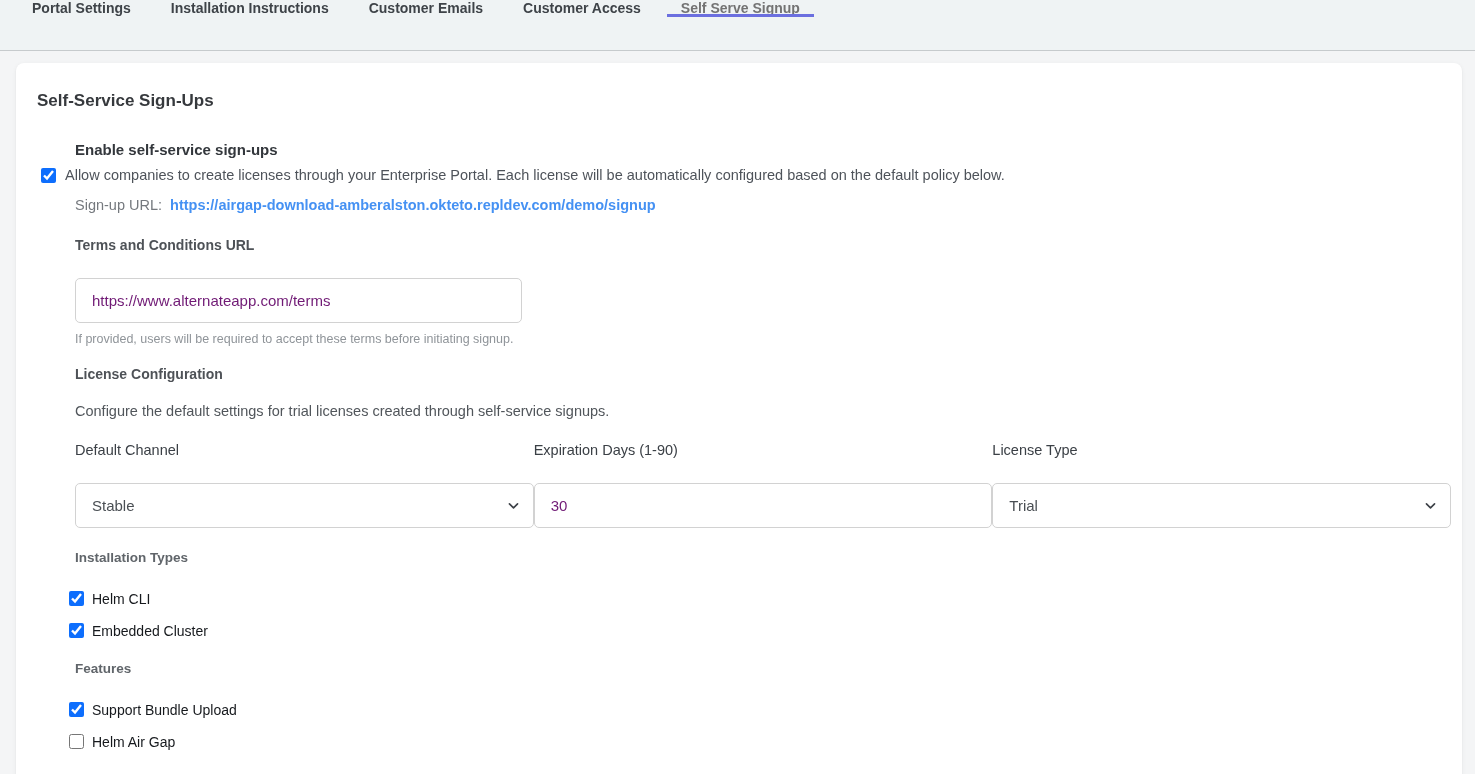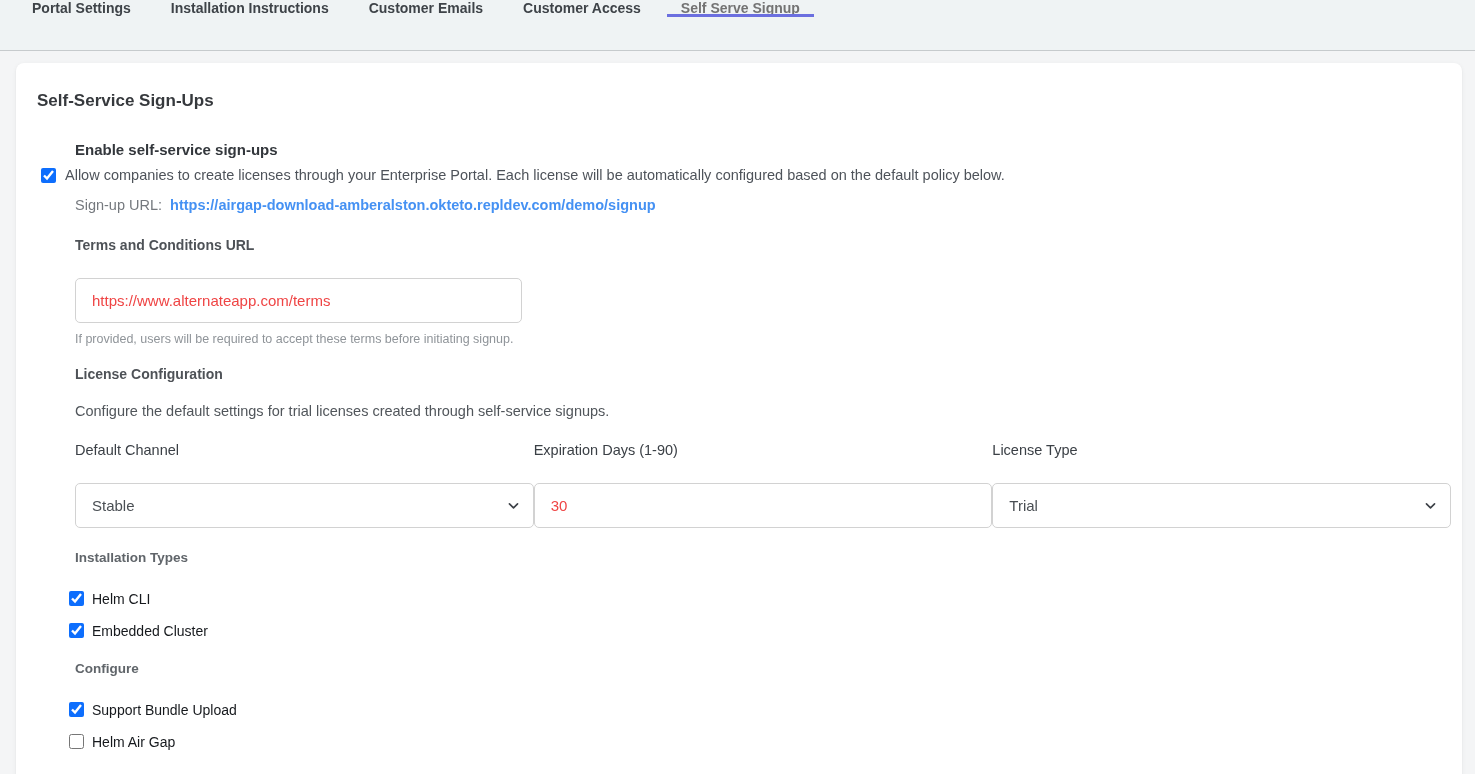--- a/index.html
+++ b/index.html
@@ -103,21 +103,21 @@
 
   .text-input {
     display: block;
     margin-top: 25px;
     width: 447px;
     height: 45px;
     border: 1px solid #d2d2d2;
     border-radius: 5px;
     padding: 0 16px;
     font-size: 15px;
-    color: #ef4444;
+    color: #701a75;
     font-family: "Liberation Sans", "DejaVu Sans", sans-serif;
     background: #fff;
     outline: none;
   }
   .help-text {
     margin-top: 9px;
     font-size: 12.5px;
     color: #8f9499;
   }
 
@@ -263,21 +263,21 @@
   <div class="check-row first">
     <input type="checkbox" checked="" style="">
     <span class="check-label">Helm CLI</span>
   </div>
   <div class="check-row">
     <input type="checkbox" checked="" style="">
     <span class="check-label">Embedded Cluster</span>
   </div>
 
   <div class="indent">
-    <div class="group-heading features-heading">Configure</div>
+    <div class="group-heading features-heading">Features</div>
   </div>
 
   <div class="check-row first">
     <input type="checkbox" checked="" style="">
     <span class="check-label">Support Bundle Upload</span>
   </div>
   <div class="check-row">
     <input type="checkbox" style="">
     <span class="check-label">Helm Air Gap</span>
   </div>

